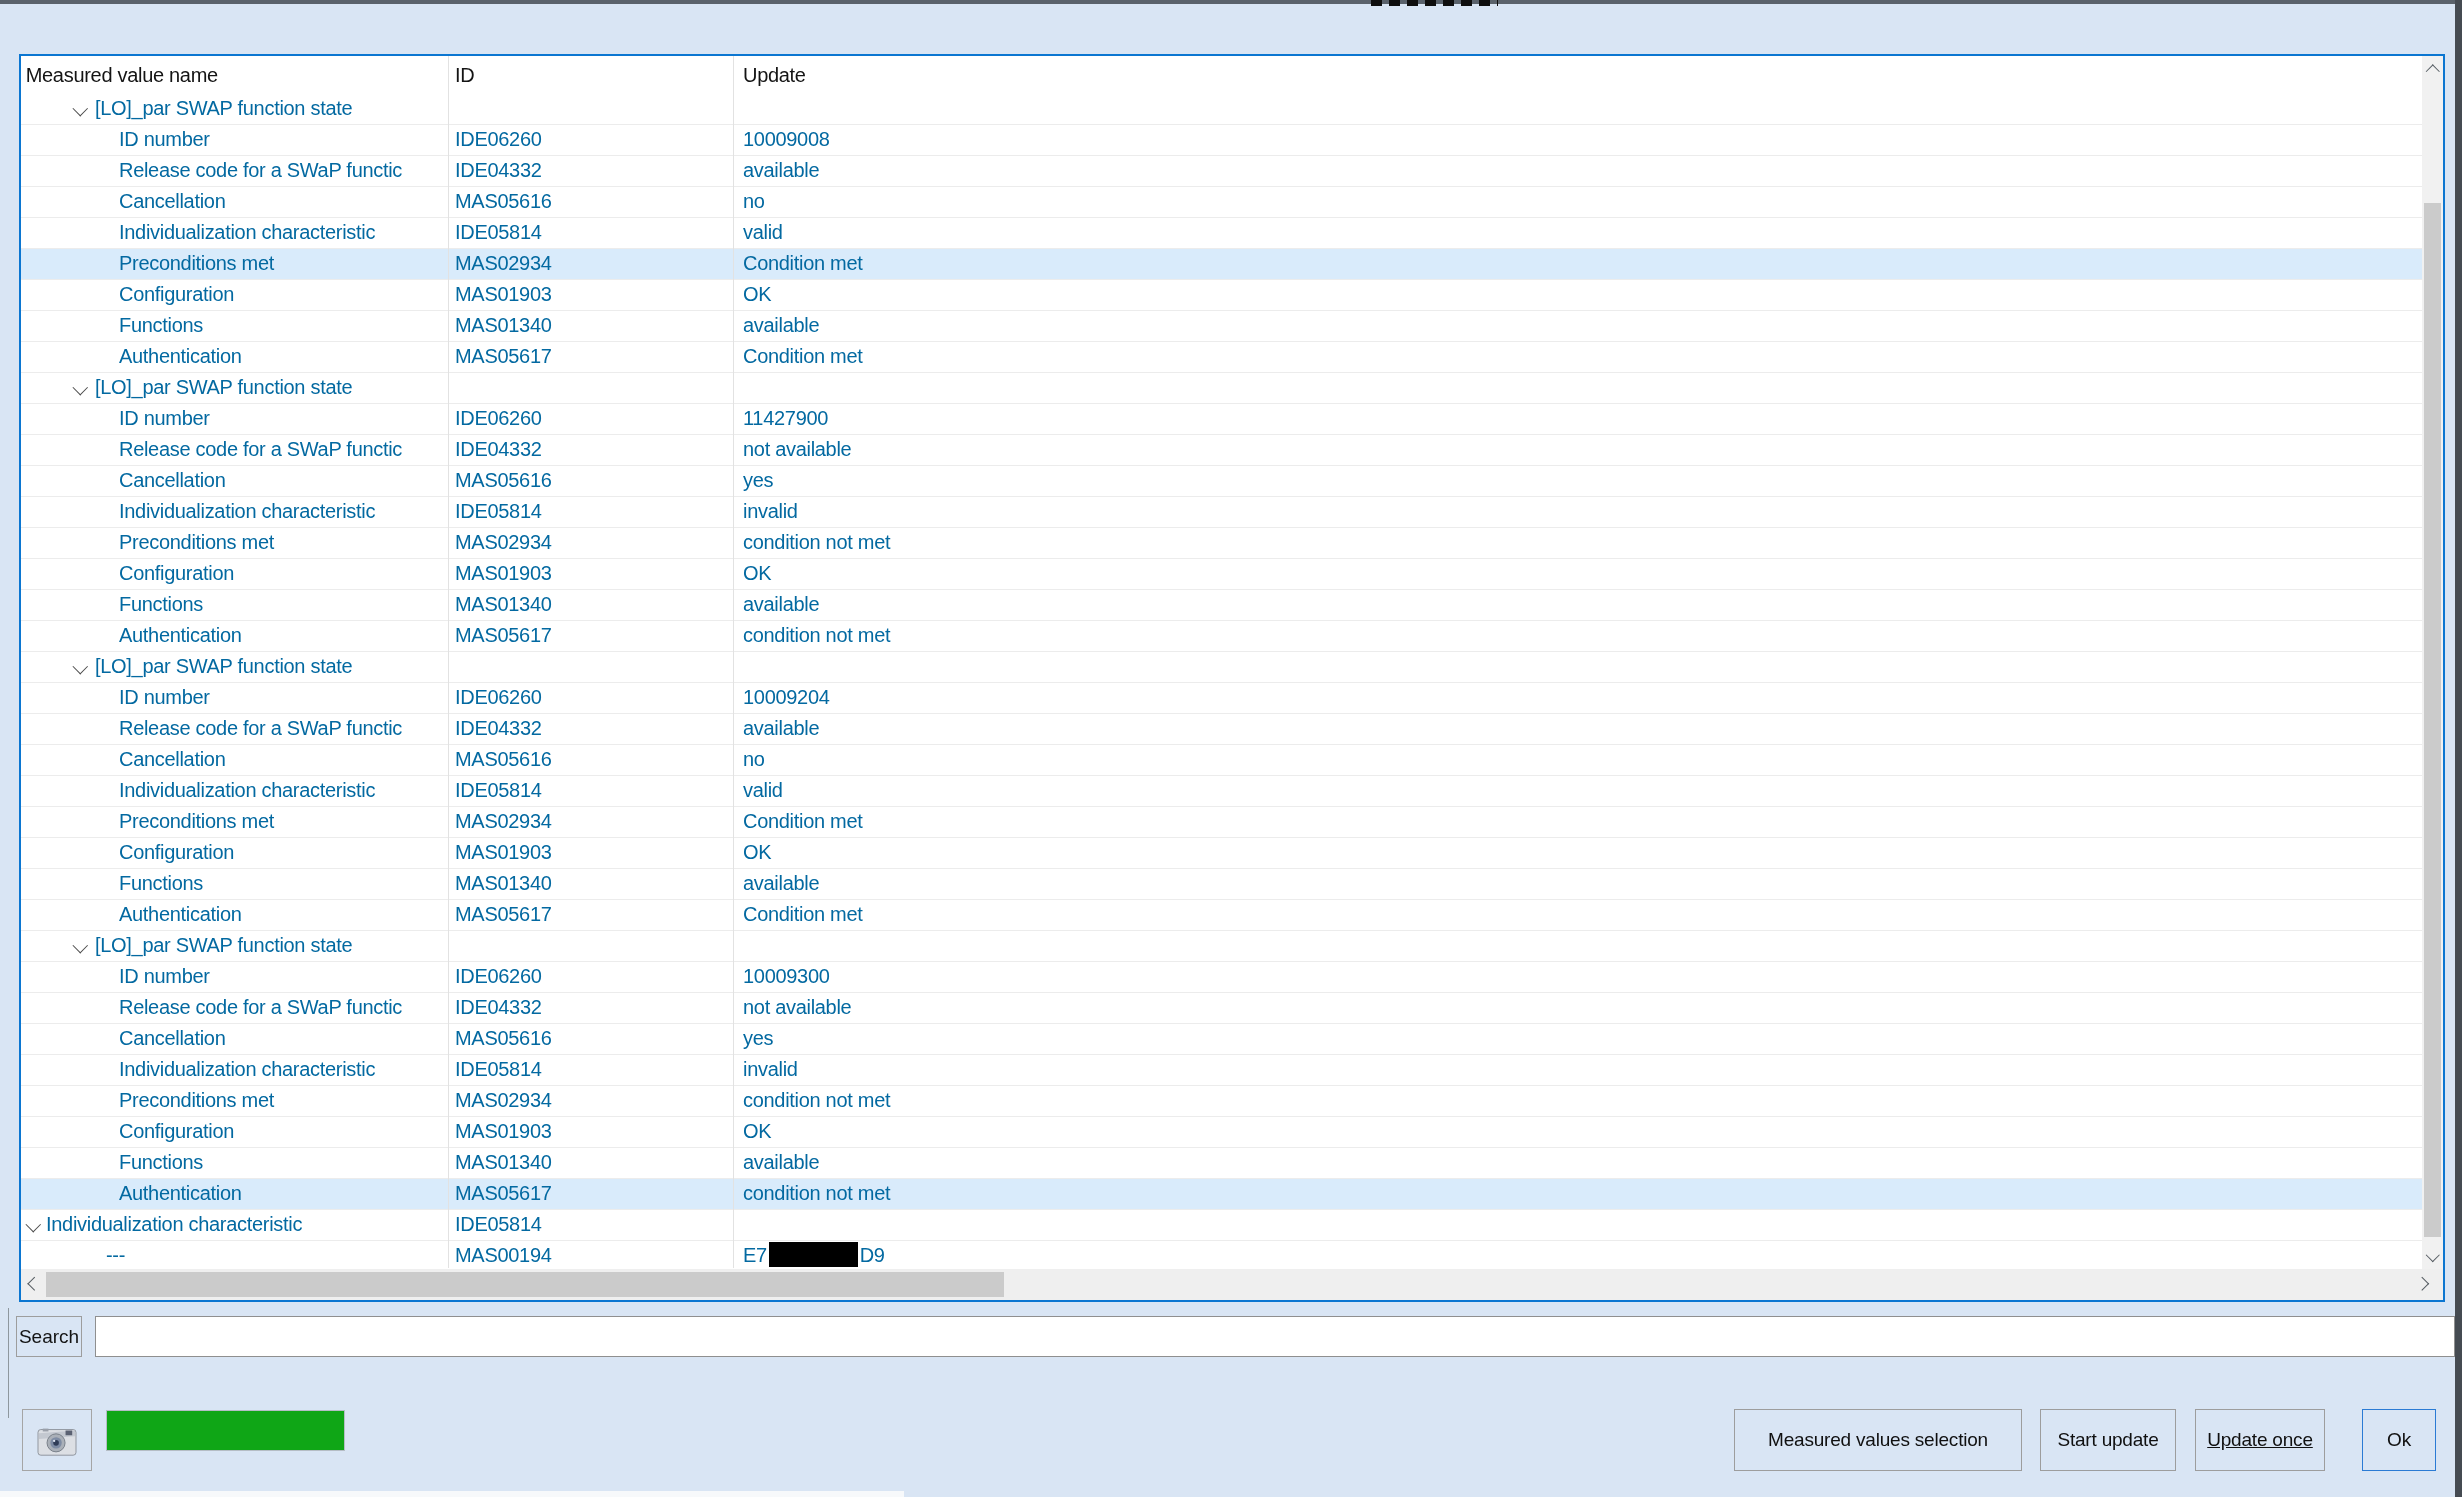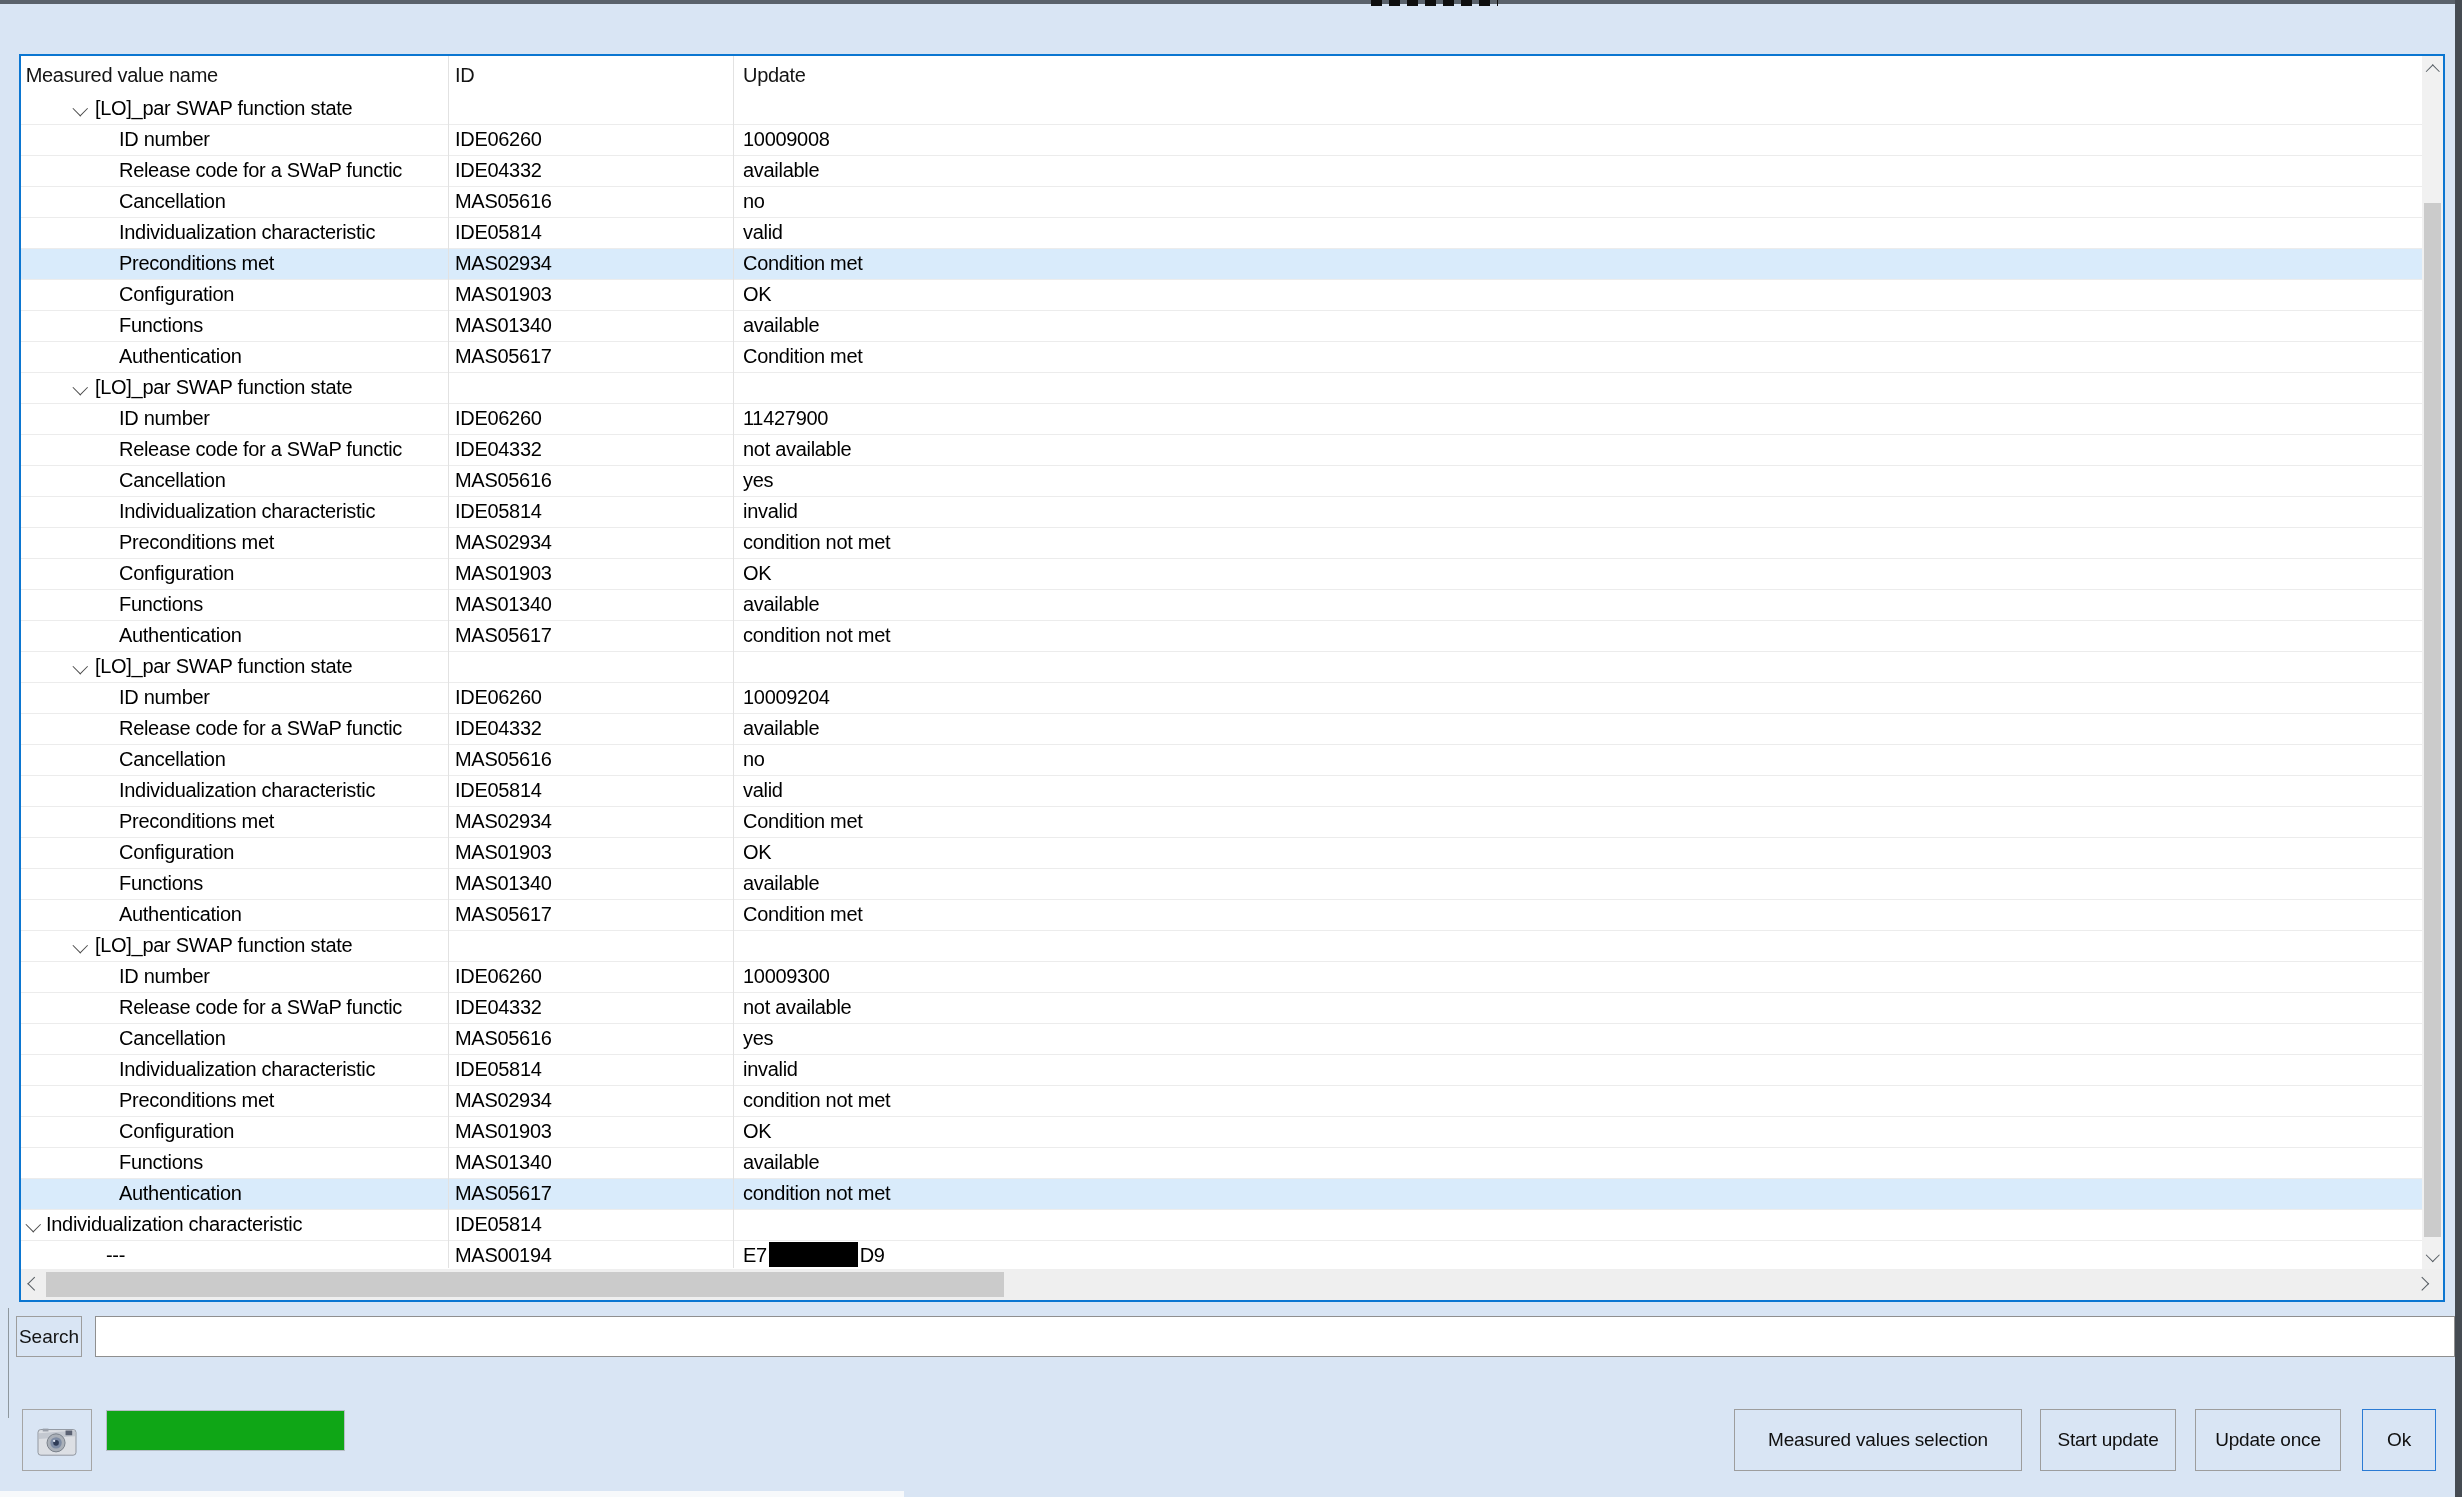--- a/index.html
+++ b/index.html
@@ -25,21 +25,21 @@
   .tbl-content{position:absolute;inset:0;}
   .vline{position:absolute;top:0;width:0.9px;height:1212px;background:#e2e2e2;z-index:5;}
   .vline.v1{left:427px;} .vline.v2{left:712px;}
 
   .thead{position:absolute;left:0;top:0;right:21px;height:38px;font-size:20px;color:#141414;}
   .thead span{position:absolute;top:0;line-height:38px;letter-spacing:-0.3px;}
   .thead .h1{left:4.7px;} .thead .h2{left:434px;} .thead .h3{left:722px;}
 
   .rows{position:absolute;left:0;top:38px;right:21px;bottom:31px;overflow:hidden;}
   .row{position:relative;height:31px;box-sizing:border-box;border-bottom:0.9px solid #ececec;
-       font-size:20px;line-height:29.4px;color:#000000;letter-spacing:-0.3px;}
+       font-size:20px;line-height:29.4px;color:#0369a1;letter-spacing:-0.3px;}
   .row.sel{background:#d9ebfb;}
   .row .c1{position:absolute;left:0;top:0;bottom:0;width:427px;overflow:hidden;}
   .row .c1span{display:block;white-space:nowrap;}
   .row .c2{position:absolute;left:434px;top:0;bottom:0;width:271px;overflow:hidden;white-space:nowrap;}
   .row .c3{position:absolute;left:722px;top:0;bottom:0;right:9.5px;overflow:hidden;white-space:nowrap;}
   .lvl0 .c1span{padding-left:25px;} .lvl1 .c1span{padding-left:74px;}
   .lvl2 .c1span{padding-left:98px;} .lvl3 .c1span{padding-left:85px;}
   .chev{position:absolute;top:8.5px;width:9.5px;height:9.5px;border:solid #4a4a4a;
         border-width:0 1.9px 1.9px 0;transform:rotate(45deg);}
   .lvl0 .chev{left:6.6px;} .lvl1 .chev{left:54px;}
@@ -67,21 +67,21 @@
   
   .cam-btn{position:absolute;left:22px;top:1409px;width:70px;height:62px;box-sizing:border-box;
       border:0.9px solid #a5a5a5;background:transparent;display:flex;align-items:center;justify-content:center;}
   .progress{position:absolute;left:106px;top:1410px;width:239px;height:41px;box-sizing:border-box;
       border:0.9px solid #b5bdc5;}
   .progress .fill{width:100%;height:100%;}
   .btn{position:absolute;top:1409px;height:62px;box-sizing:border-box;border:0.9px solid #9d9d9d;
       background:transparent;font-size:19px;color:#101010;text-align:center;line-height:59px;
       font-family:"Liberation Sans",sans-serif;letter-spacing:-0.2px;}
   .btn.mvs{left:1734px;width:288px;} .btn.su{left:2040px;width:136px;}
-  .btn.uo{left:2195px;width:146px;}
+  .btn.uo{left:2195px;width:130px;text-decoration:underline;}
   .btn.ok{left:2362px;width:74px;border:1.9px solid #2b7bd4;}
 </style>
 </head>
 <body>
 
 <div id="page">
 
   <div class="top-strip"></div>
   <div class="top-redact"></div>
   <div class="right-strip"></div>

